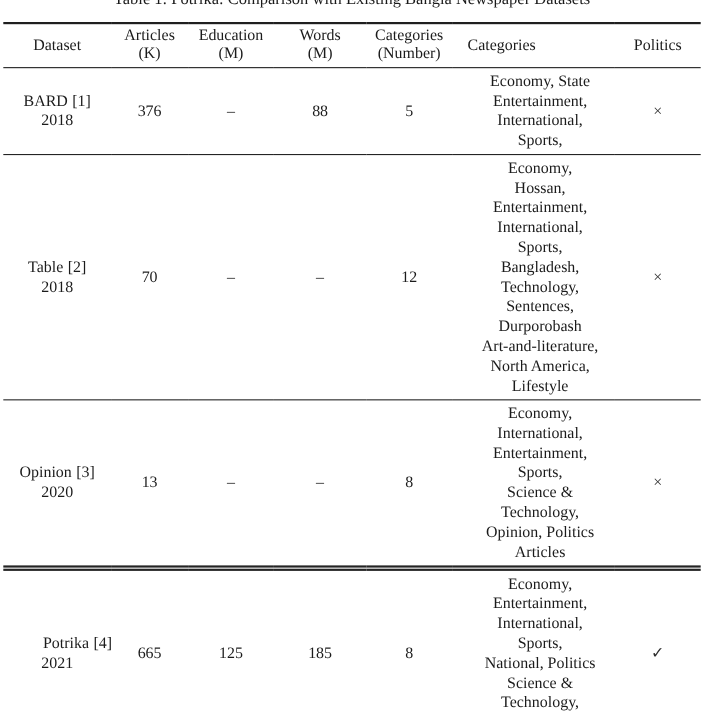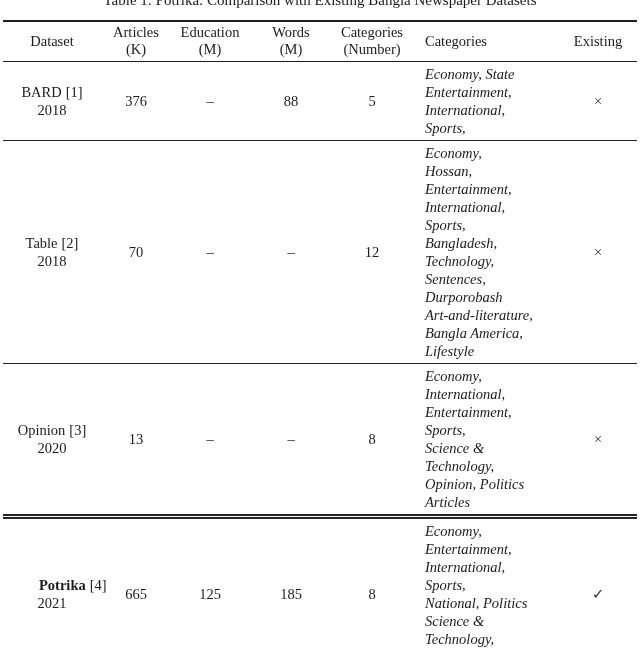--- a/index.html
+++ b/index.html
@@ -45,28 +45,27 @@
   }
   th .hline { line-height: 17px; }
   th.cats-h { text-align: left; padding-left: 14px; }
 
   td {
     text-align: center;
     vertical-align: middle;
     padding: 0;
   }
   td.cats {
-    text-align: left;
+    text-align: center;
     padding: 3px 2px 3px 14px;
-    font-style: italic;
   }
   td.cats div { line-height: 18px; }
   .ds-line { line-height: 18px; }
   .ds-ref { margin-left: 4px; }
-  .bold { font-weight: bold; margin-left: 36px; }
+  .bold { font-weight: normal; margin-left: 36px; }
   .mark { font-size: 14.5px; color: #2e2e2e; }
 
   tr.sep-single { border-bottom: 1.5px solid #242424; }
   tr.sep-double { border-bottom: 5px double #242424; }
 </style>
 </head>
 <body>
 
 <div class="caption">Table 1: Potrika: Comparison with Existing Bangla Newspaper Datasets</div>
 
@@ -98,21 +97,21 @@
           <div class="hline">(M)</div>
         </th>
       <th>
           <div class="hline">Categories</div>
           <div class="hline">(Number)</div>
         </th>
       <th class="cats-h">
           <div class="hline">Categories</div>
         </th>
       <th>
-          <div class="hline">Existing</div>
+          <div class="hline">Politics</div>
         </th>
     </tr>
   </thead>
   <tbody>
     <tr class="sep-single">
       <td>
         <div class="ds-line"><span>BARD</span><span class="ds-ref">[1]</span></div>
         <div class="ds-line">2018</div>
       </td>
       <td>376</td>
@@ -140,21 +139,21 @@
           <div>Economy,</div>
           <div>Hossan,</div>
           <div>Entertainment,</div>
           <div>International,</div>
           <div>Sports,</div>
           <div>Bangladesh,</div>
           <div>Technology,</div>
           <div>Sentences,</div>
           <div>Durporobash</div>
           <div>Art-and-literature,</div>
-          <div>Bangla America,</div>
+          <div>North America,</div>
           <div>Lifestyle</div>
         </td>
       <td class="mark">×</td>
     </tr>
     <tr class="sep-double">
       <td>
         <div class="ds-line"><span>Opinion</span><span class="ds-ref">[3]</span></div>
         <div class="ds-line">2020</div>
       </td>
       <td>13</td>

